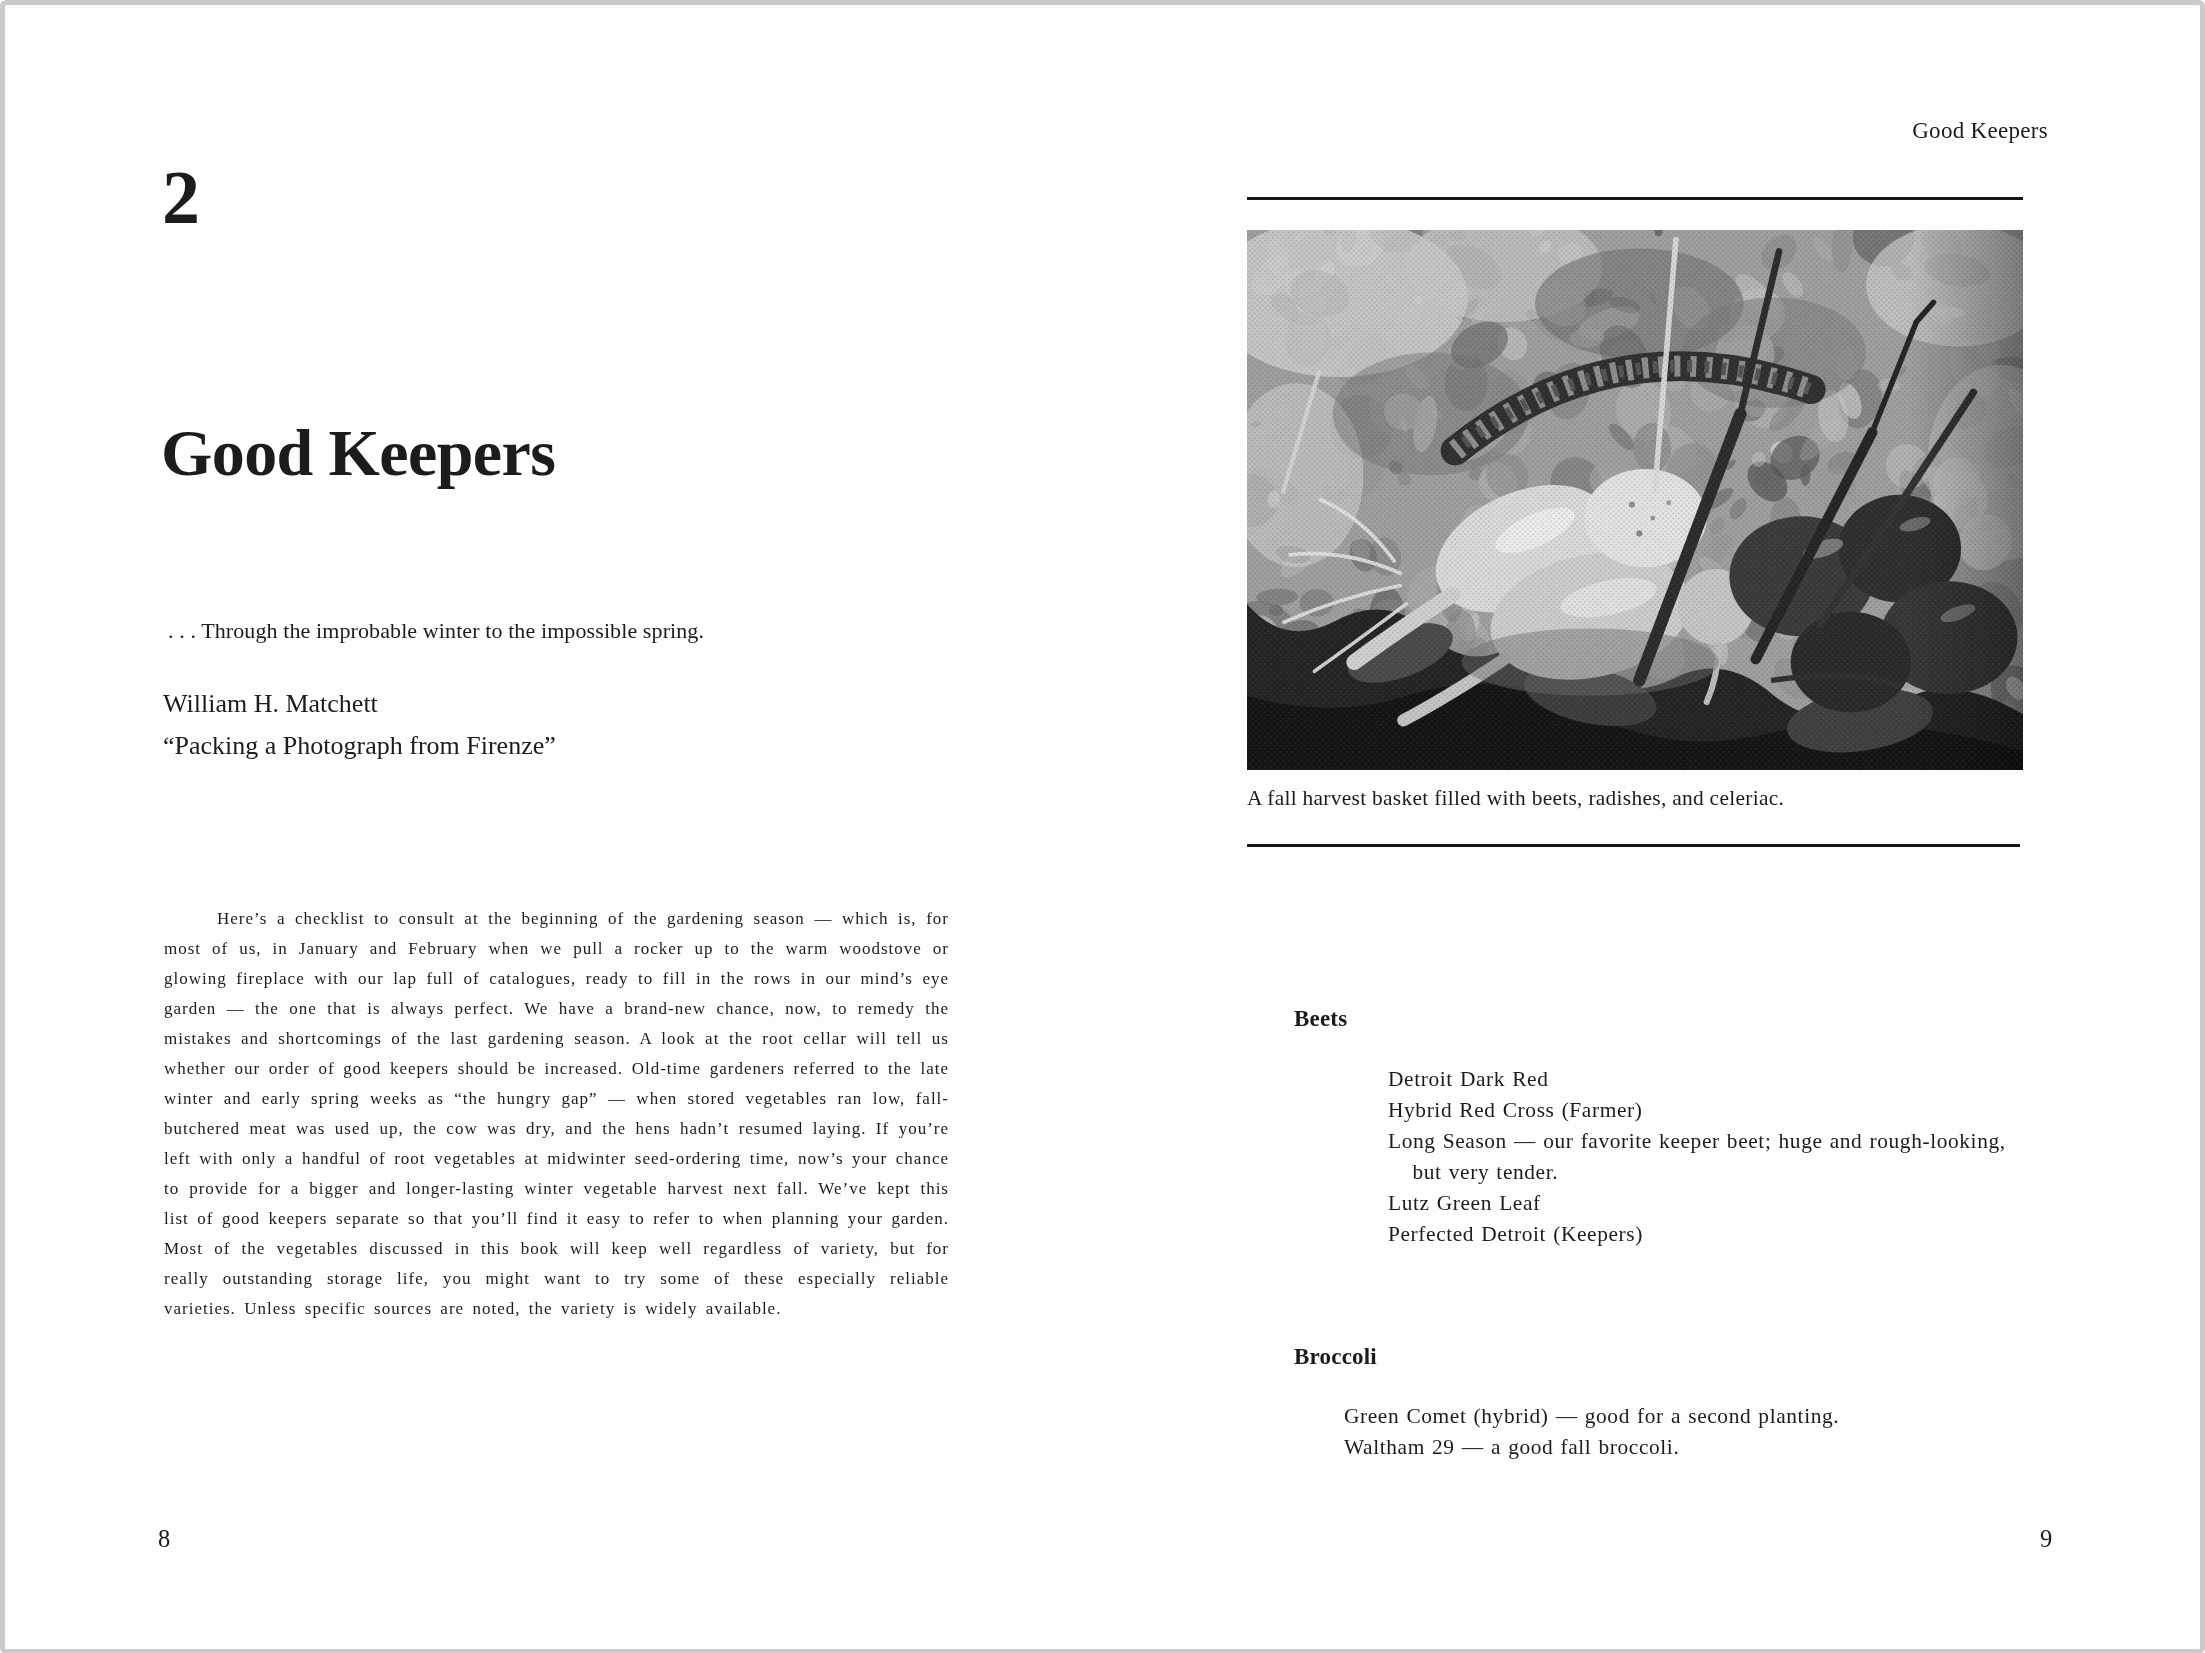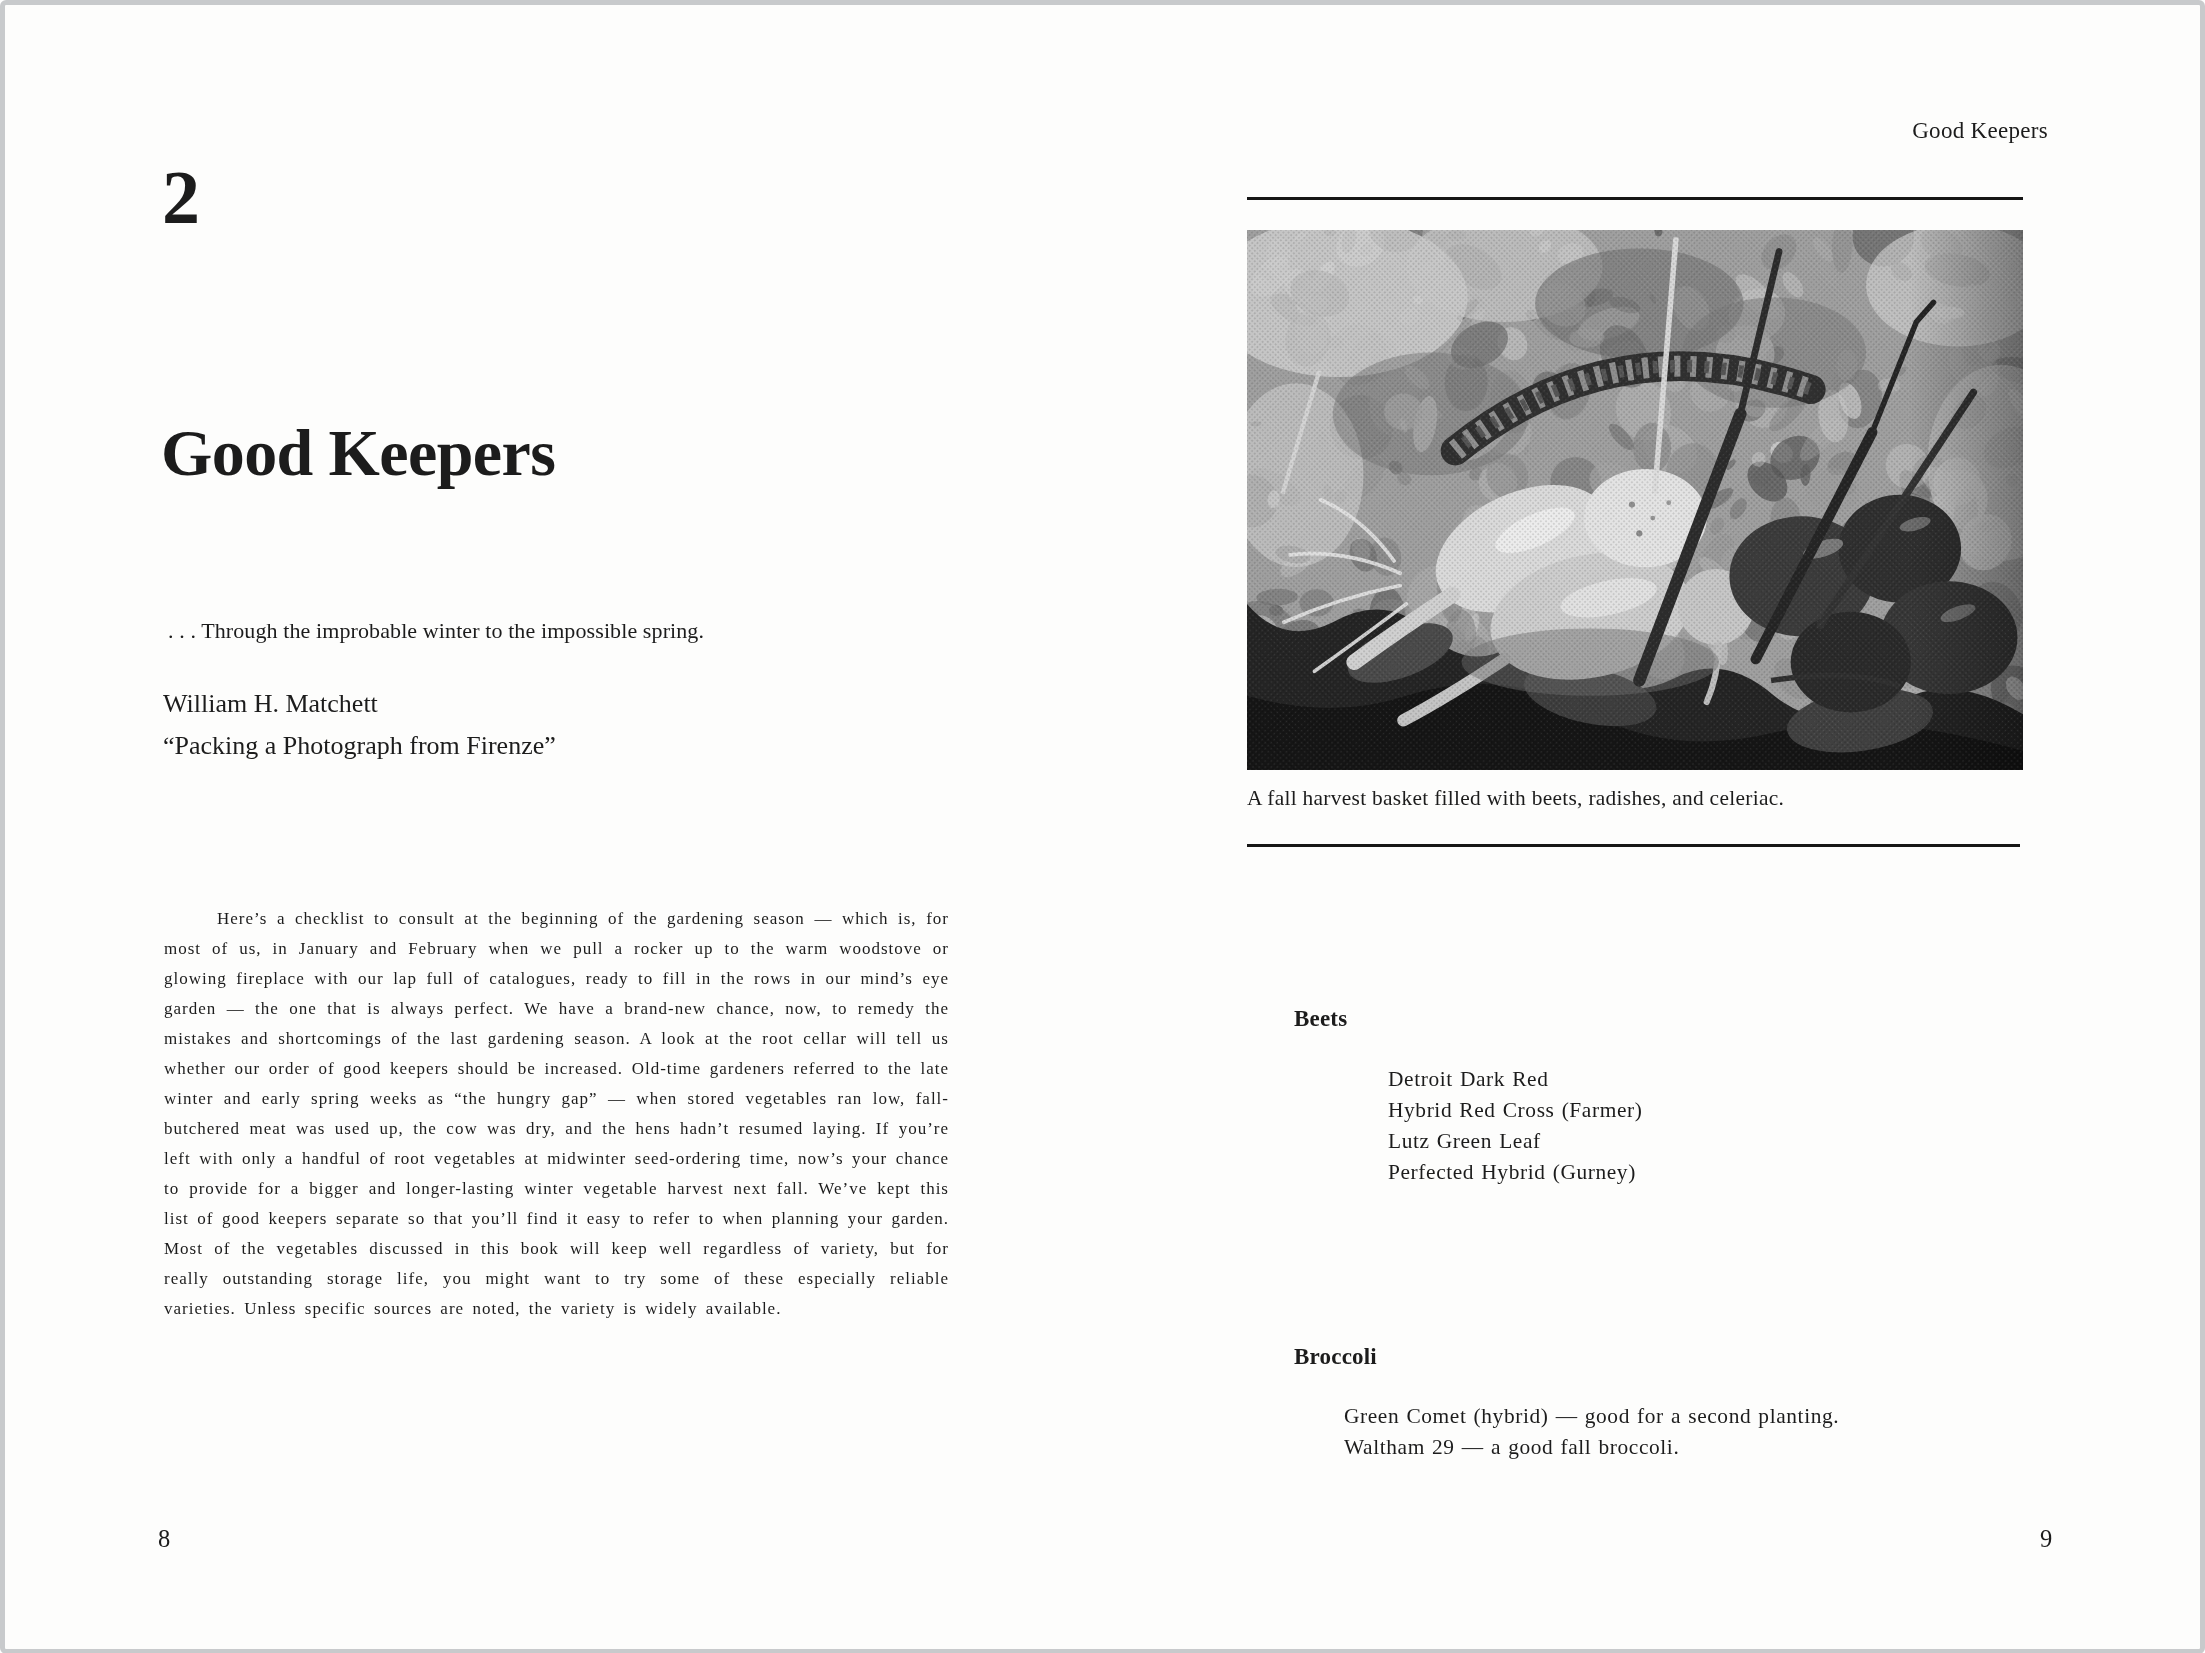--- a/index.html
+++ b/index.html
@@ -441,22 +441,23 @@
     </svg>
   </figure>
 
   <div class="abs photo-caption">A fall harvest basket filled with beets, radishes, and celeriac.</div>
   <div class="abs rule rule-bottom"></div>
 
   <div class="abs sec-heading beets-heading">Beets</div>
   <div class="abs sec-items beets-items">
     <div class="item">Detroit Dark Red</div>
     <div class="item">Hybrid Red Cross (Farmer)</div>
+    <div class="item">Long Season — our favorite keeper beet; huge and rough-looking, but very tender.</div>
     <div class="item">Lutz Green Leaf</div>
-    <div class="item">Perfected Hybrid (Gurney)</div>
+    <div class="item">Perfected Detroit (Keepers)</div>
   </div>
 
   <div class="abs sec-heading broccoli-heading">Broccoli</div>
   <div class="abs sec-items broccoli-items">
     <div class="item">Green Comet (hybrid) — good for a second planting.</div>
     <div class="item">Waltham 29 — a good fall broccoli.</div>
   </div>
 
   <div class="abs pagenum pagenum-right">9</div>
 </div>

